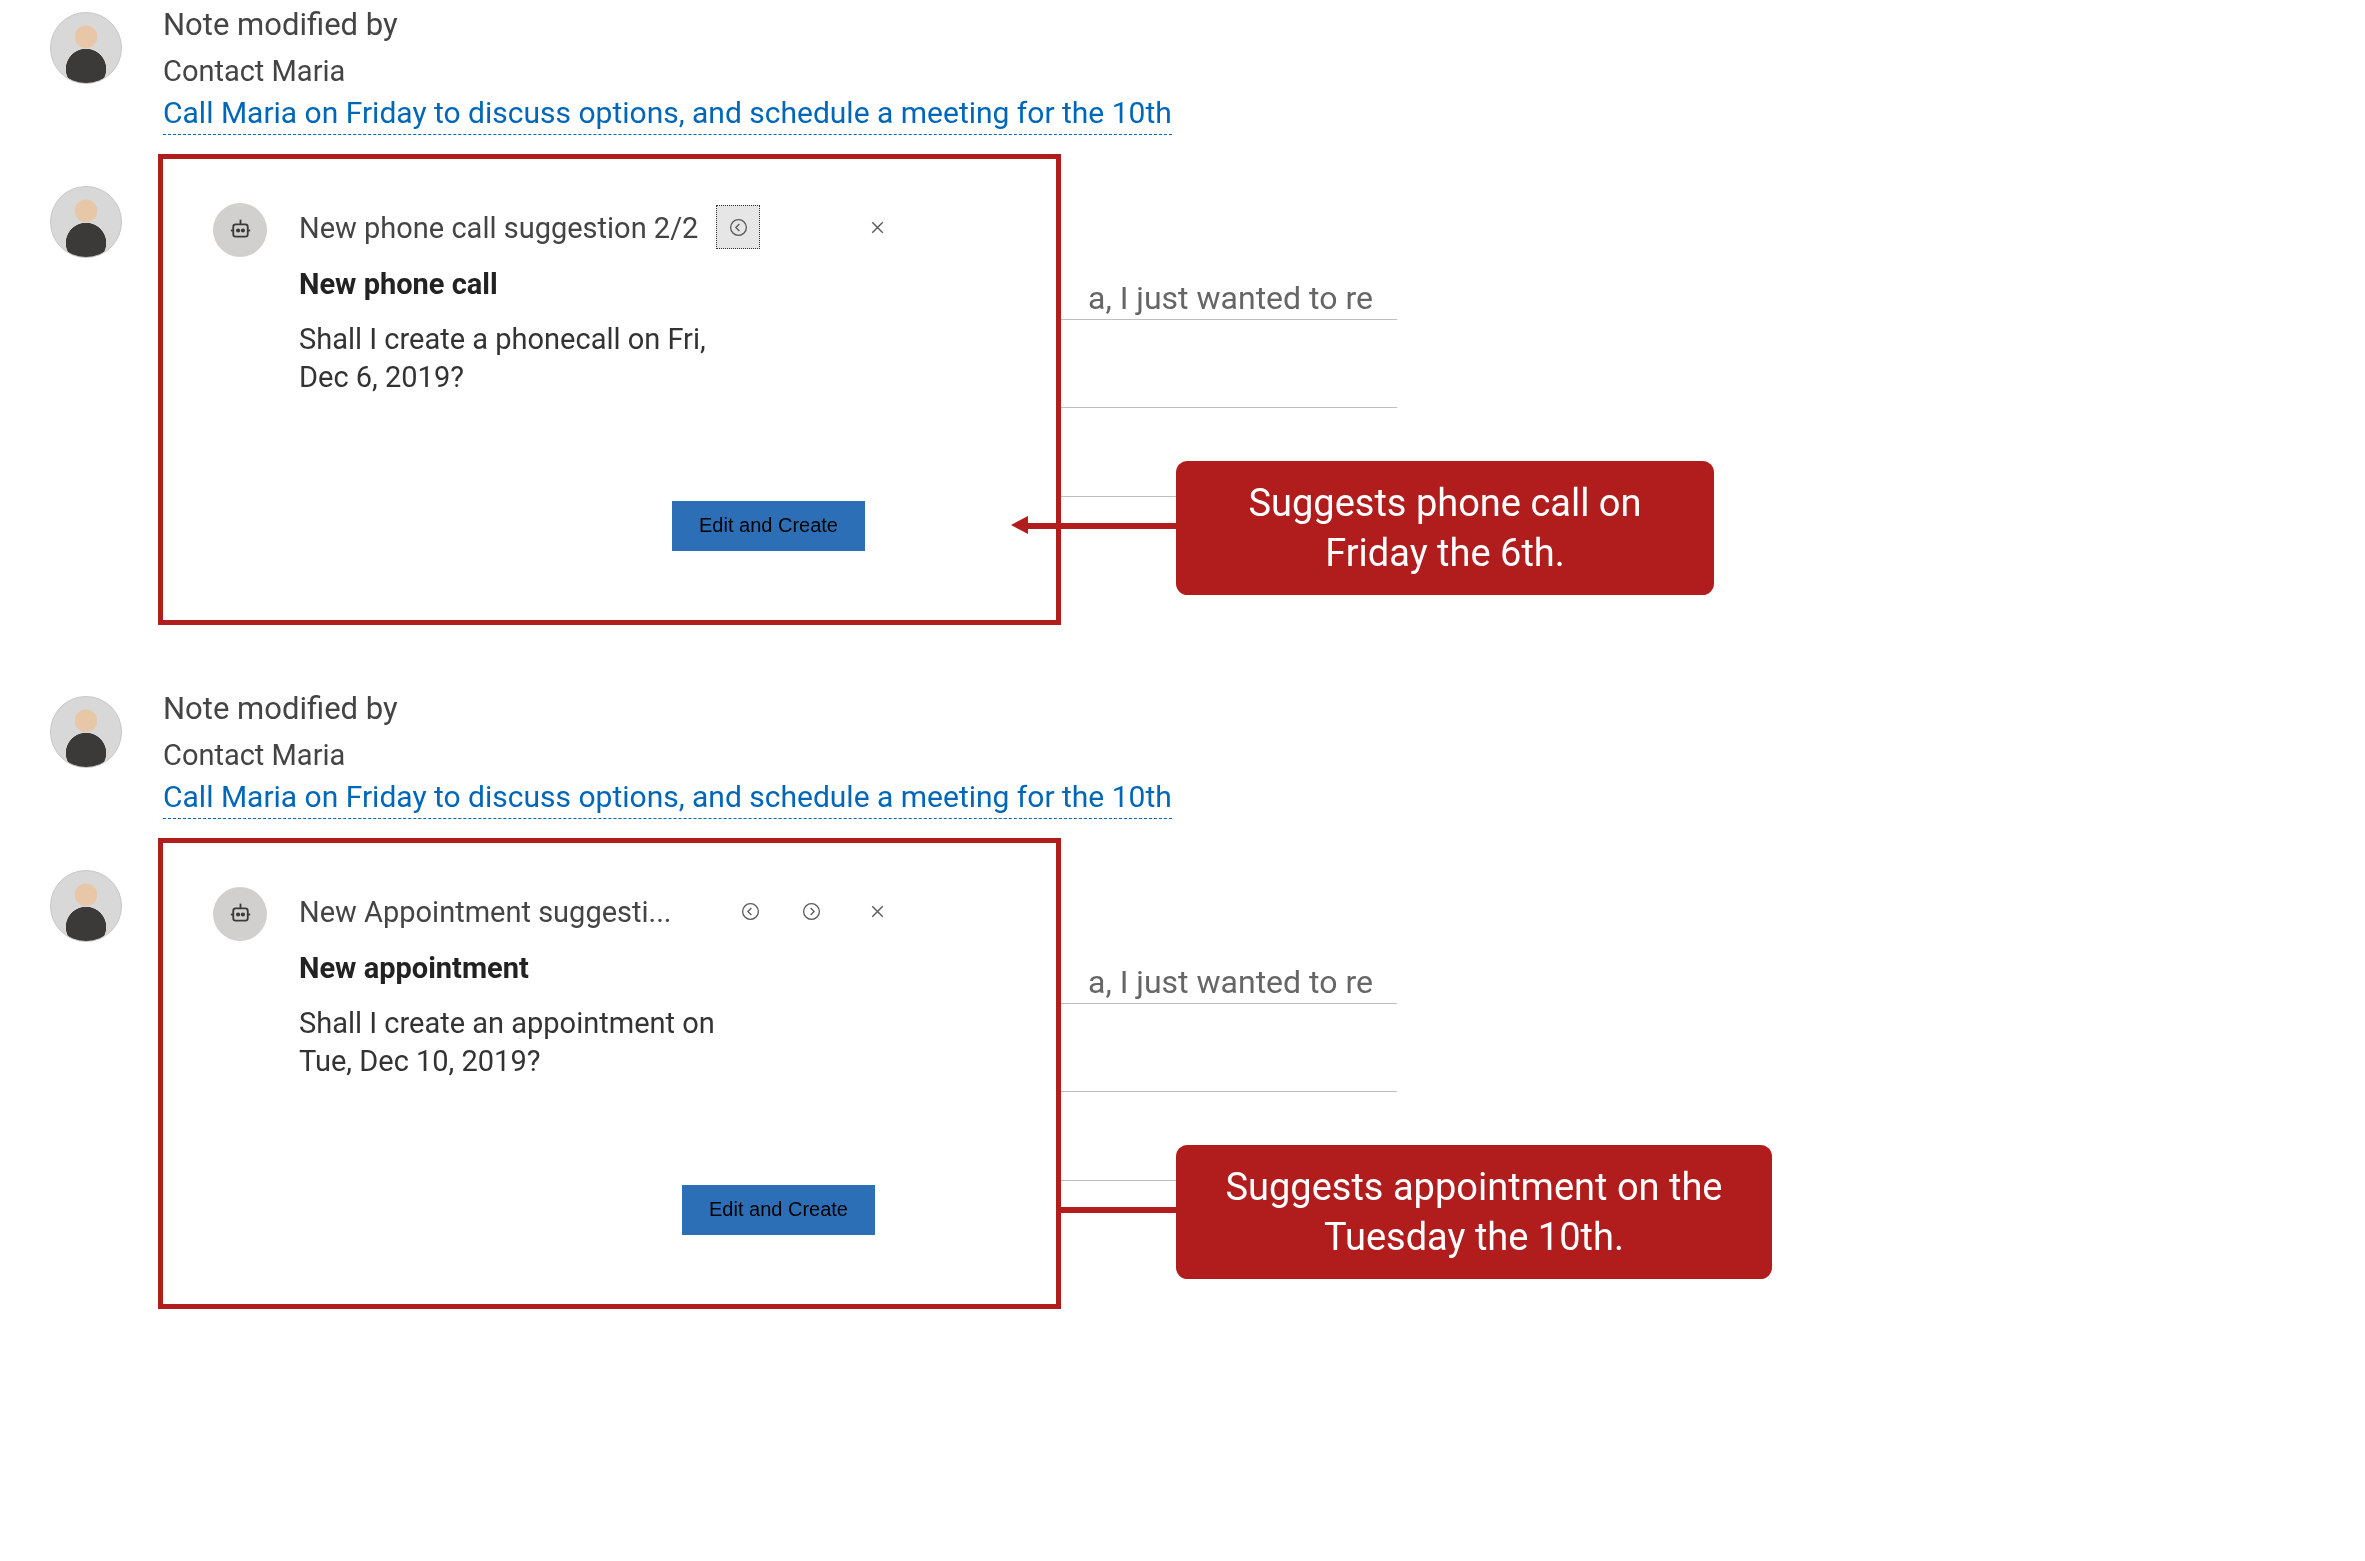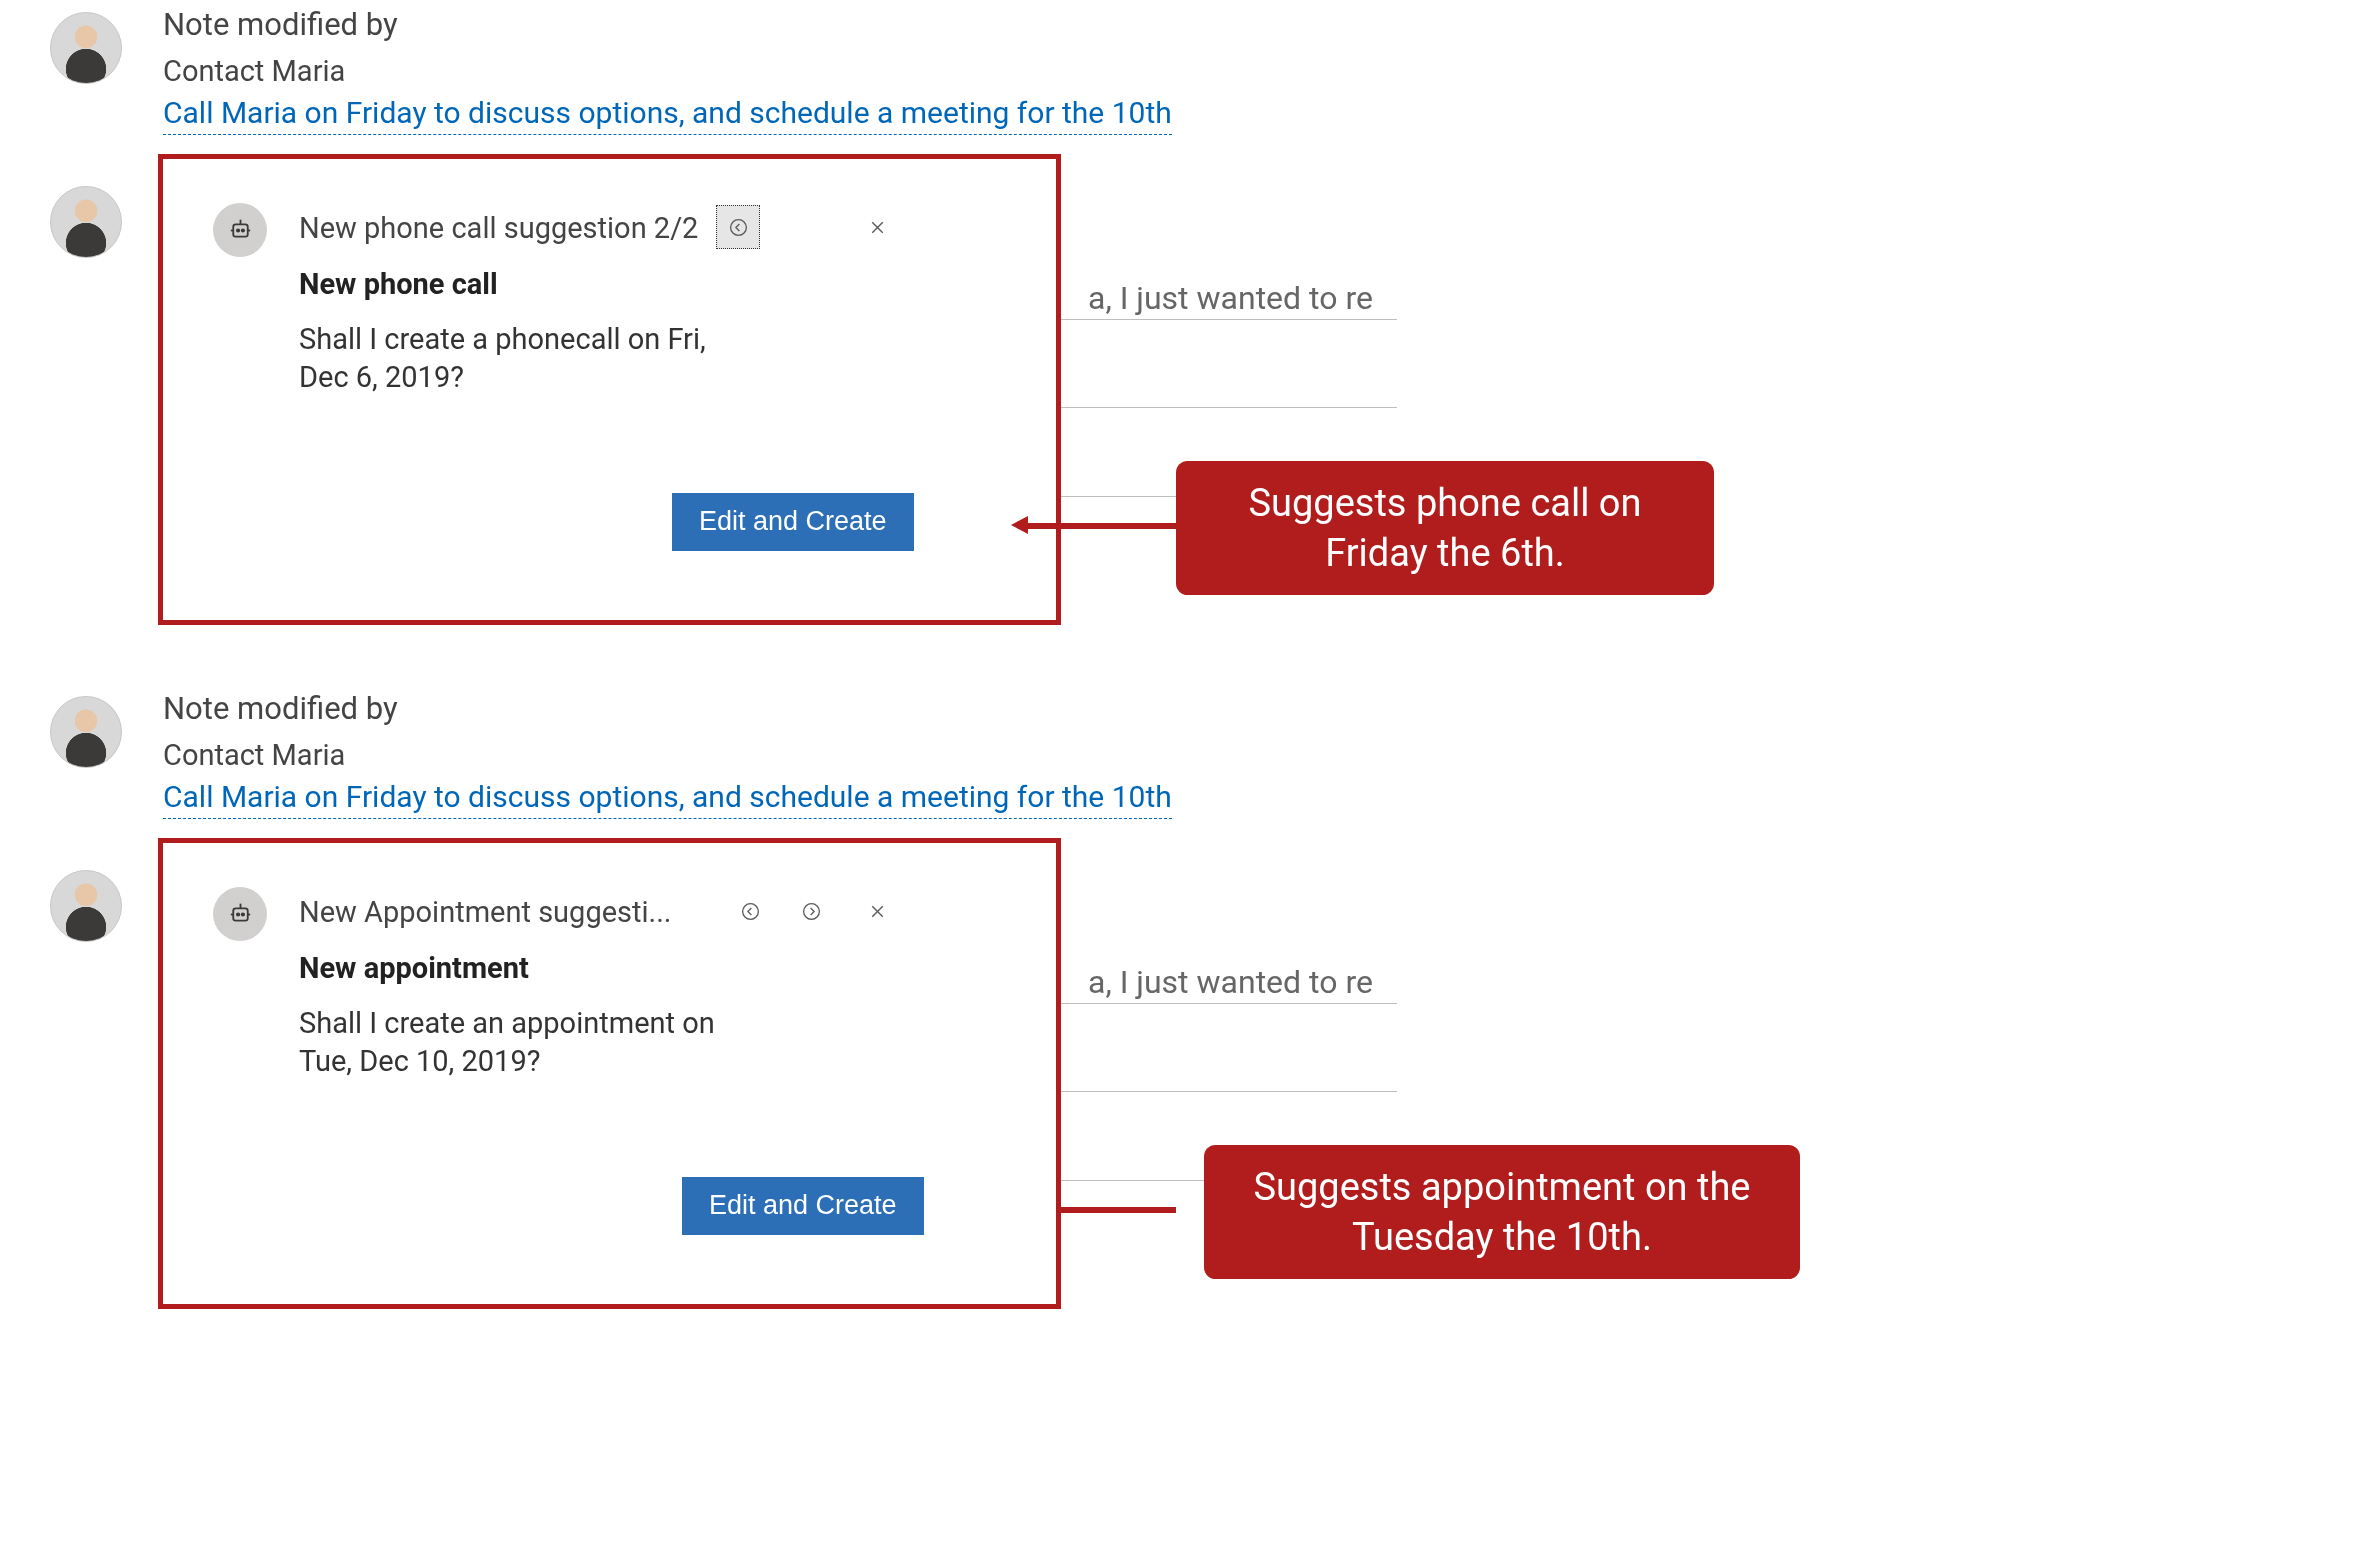--- a/index.html
+++ b/index.html
@@ -77,24 +77,25 @@
   .icon-box.focused {
     outline:1px dotted #333;
     outline-offset:-1px;
     background:#e6e6e6;
   }
   .icon-box svg { width:21px; height:21px; }
 
   .btn {
     position:absolute;
     background:var(--button);
-    color:#ffffff;
-    font-size:27px;
+    color:#000000;
+    font-size:20px;
     padding:13.4px 27px;
     border:none;
+    margin-top:8px;
   }
 
   
   .ghost-text {
     position:absolute;
     font-size:32px;
     color:#666;
     white-space:nowrap;
   }
   .ghost-rule {
@@ -235,18 +236,18 @@
       </div>
 
       <span class="card-bold" style="left:136px; top:108px;">New appointment</span>
       <span class="card-body" style="left:136px; top:161px;">Shall I create an appointment on Tue, Dec 10, 2019?</span>
 
       <button class="btn" style="left:519px; top:334px;">Edit and Create</button>
     </div>
   </div>
 
   <div class="callout-connector" style="left:1061px; top:1207px; width:115px;"></div>
-  <div class="callout" style="left:1176px; top:1145px; width:596px; height:134px;margin-left:28px;">
+  <div class="callout" style="left:1176px; top:1145px; width:596px; height:134px;">
     <span>Suggests appointment on the Tuesday the 10th.</span>
   </div>
 
 </div>
 
 
 </body></html>

